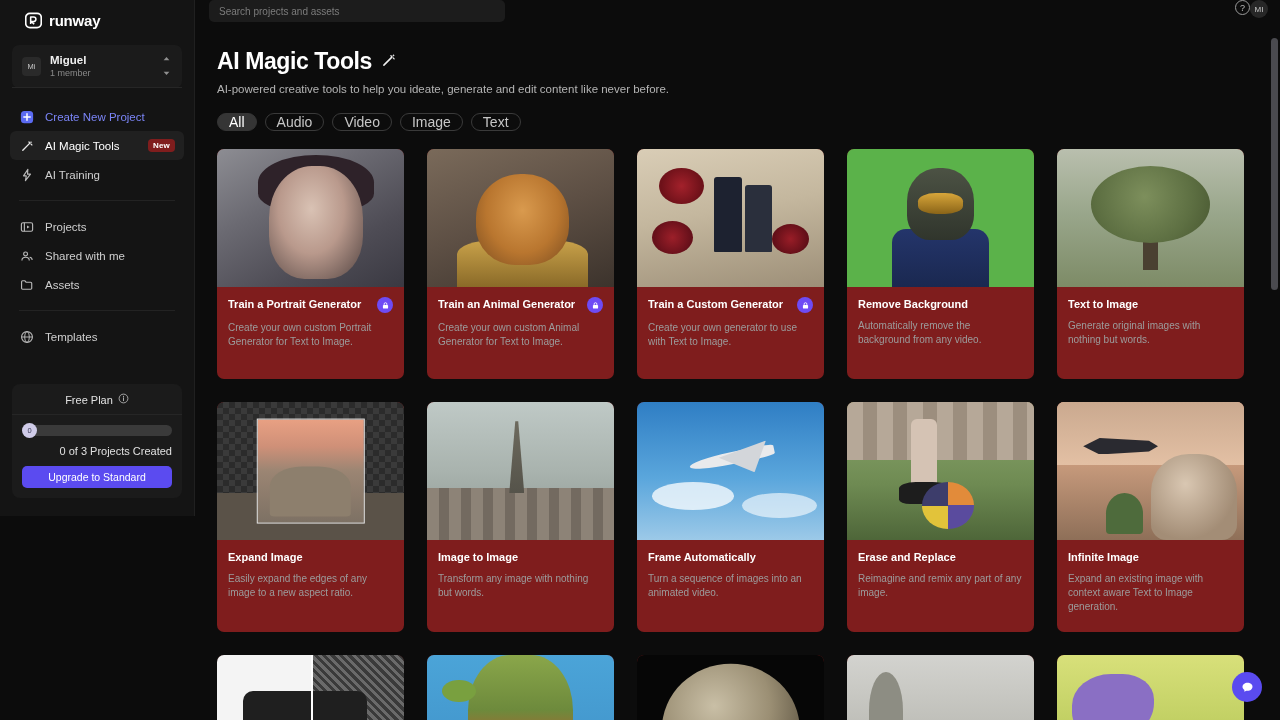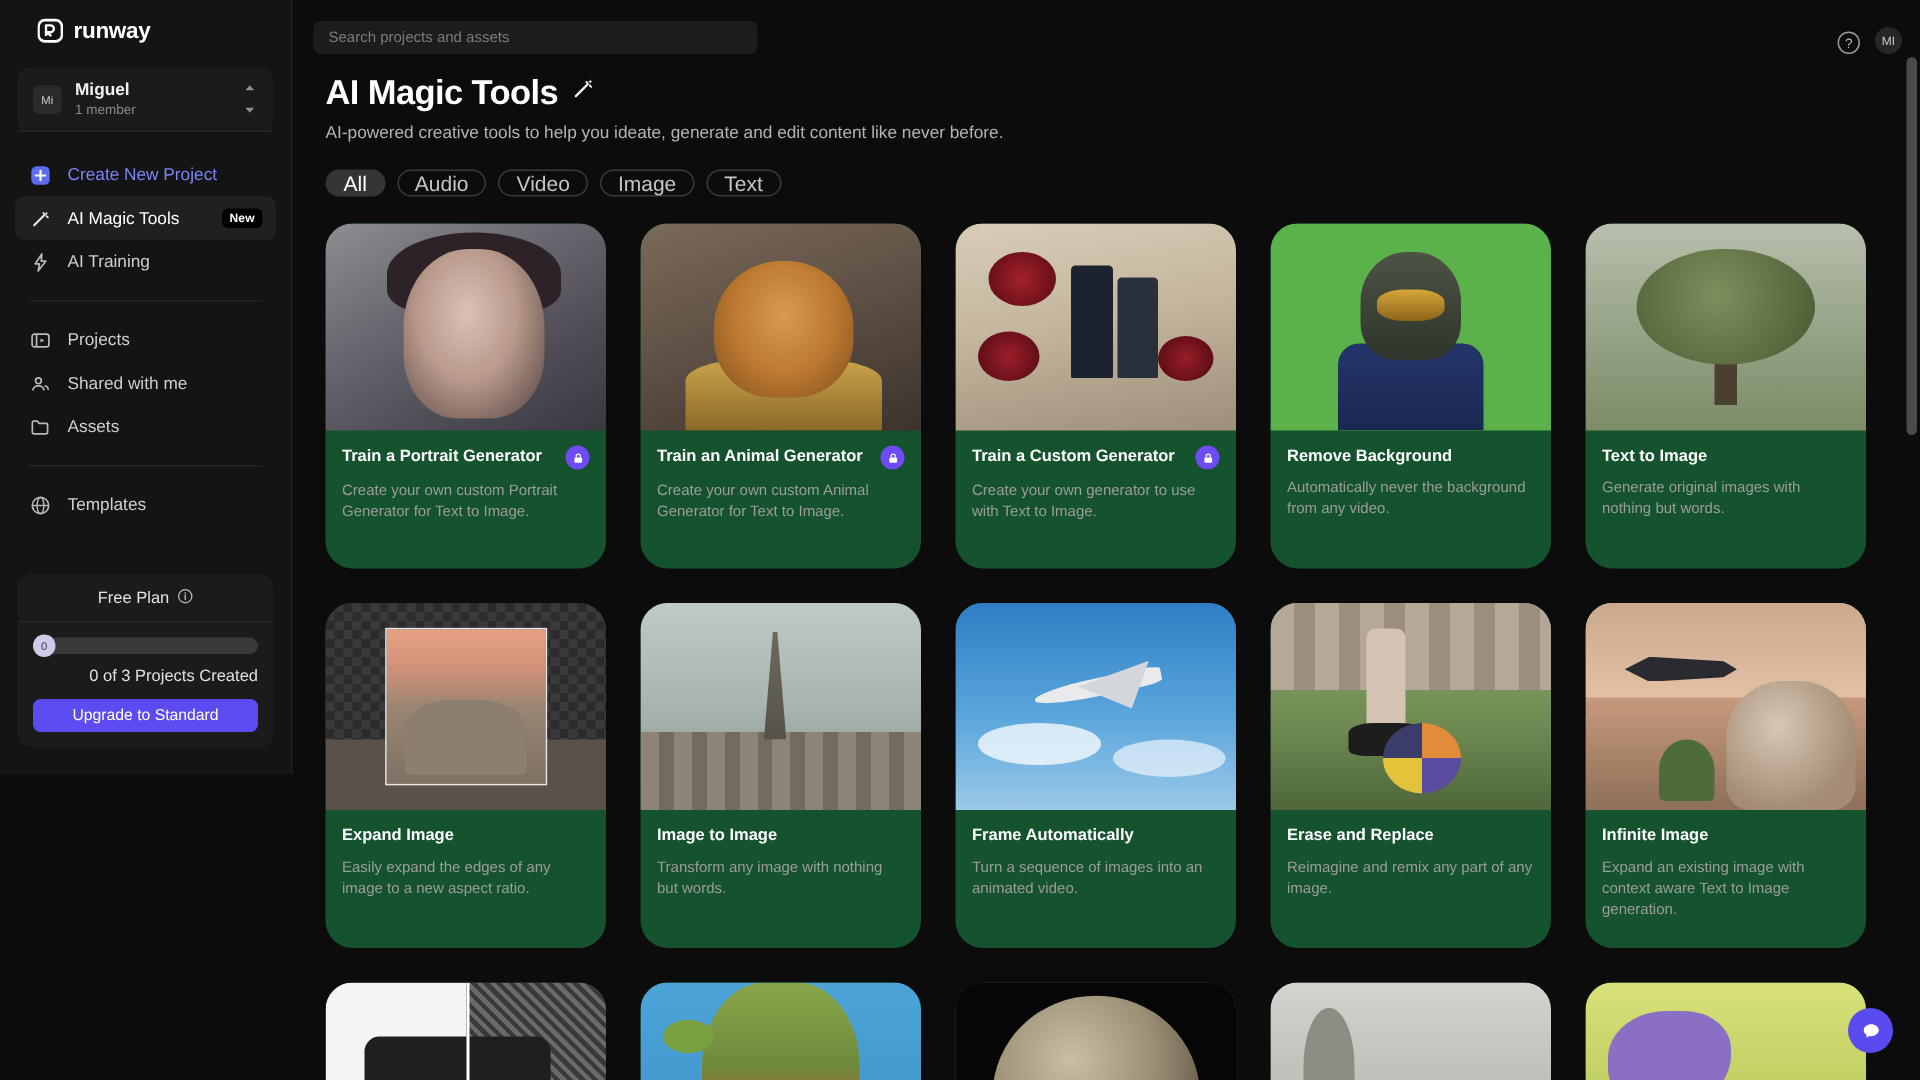--- a/index.html
+++ b/index.html
@@ -49,21 +49,21 @@
     display: flex; align-items: center; gap: 11px;
     height: 29px; padding: 0 9px; border-radius: 6px;
     font-size: 11.5px; color: #cfcfcf; cursor: pointer;
     position: relative;
   }
   .nav-item.active { background: #202020; color: #fff; }
   .nav-item.accent { color: #7b85f7; }
   .nav-ico { width: 15px; height: 15px; flex: 0 0 15px; display: flex; align-items: center; justify-content: center; }
   .nav-label { flex: 1; white-space: nowrap; }
   .badge-new {
-    background: #000000; color: #fff; font-size: 8px; font-weight: bold;
+    background: #7f1d1d; color: #fff; font-size: 8px; font-weight: bold;
     border-radius: 4px; padding: 2px 5px; letter-spacing: .2px;
   }
   .nav-sep { height: 1px; background: #232323; margin: 11px 9px; }
 
   .plan {
     position: absolute; left: 12px; right: 12px; bottom: 18px;
     background: #1b1b1b; border-radius: 8px; padding: 9px 10px 10px 10px;
   }
   .plan-head { display: flex; align-items: center; justify-content: center; gap: 5px; font-size: 11px; color: #e2e2e2; }
   .plan-div { height: 1px; background: #262626; margin: 8px -10px 10px -10px; }
@@ -73,21 +73,21 @@
     background: #cfcbe8; color: #3a3a55; font-size: 7.5px; display: flex; align-items: center; justify-content: center;
   }
   .plan-count { text-align: right; font-size: 11px; color: #e0e0e0; margin-bottom: 9px; }
   .upgrade-btn {
     background: #5b4bf0; color: #fff; border: none; border-radius: 5px;
     width: 100%; height: 22px; font-size: 10.5px; font-family: inherit; cursor: pointer;
   }
 
   
   .main { flex: 1; height: 720px; position: relative; overflow: hidden; background: #0c0c0c; }
-  .topbar { height: 36px; display: flex; align-items: flex-end; padding: 0 12px 0 14px; gap: 10px; }
+  .topbar { height: 36px; display: flex; align-items: flex-start; padding: 0 12px 0 14px; }
   .search {
     width: 296px; height: 22px; background: #1c1c1c; border: none; border-radius: 5px;
     color: #cdcdcd; font-size: 10px; font-family: inherit; padding: 0 10px;
   }
   .search::placeholder { color: #7c7c7c; }
   .topbar-spacer { flex: 1; }
   .help-icon {
     width: 15px; height: 15px; border-radius: 50%; border: 1px solid #9a9a9a;
     color: #bdbdbd; font-size: 9px; display: flex; align-items: center; justify-content: center; cursor: pointer;
   }
@@ -103,21 +103,21 @@
 
   .filters { display: flex; gap: 8px; margin-top: 18px; }
   .pill {
     height: 18px; padding: 0 11px; border-radius: 10px; border: 1px solid #3a3a3a;
     font-size: 14px; color: #c6c6c6; display: flex; align-items: center; cursor: pointer; background: transparent;
     font-family: inherit;
   }
   .pill.active { background: #353535; border-color: #353535; color: #fff; }
 
   .grid { display: grid; grid-template-columns: repeat(5, 187px); gap: 23px 23px; margin-top: 18px; }
-  .card { background: #14532d; border-radius: 18px; overflow: hidden; cursor: pointer; }
+  .card { background: #7f1d1d; border-radius: 7px; overflow: hidden; cursor: pointer; }
   .card-thumb { height: 138px; width: 100%; position: relative; overflow: hidden; }
   .card-body { padding: 10px 11px 14px 11px; height: 92px; }
   .card-head { display: flex; align-items: flex-start; justify-content: space-between; gap: 6px; }
   .card-title { font-size: 11px; font-weight: bold; color: #fff; line-height: 14px; }
   .lock-badge {
     width: 16px; height: 16px; flex: 0 0 16px; border-radius: 50%; background: #6e4bf5;
     display: flex; align-items: center; justify-content: center;
   }
   .card-desc { font-size: 10px; color: #9c9c9c; line-height: 14px; margin-top: 8px; }
 
@@ -437,21 +437,21 @@
         <div class="card">
           <div class="card-thumb th-green">
             <span class="torso"></span>
               <span class="helmet"></span>
               <span class="visor"></span>
           </div>
           <div class="card-body">
             <div class="card-head">
               <span class="card-title">Remove Background</span>
             </div>
-            <div class="card-desc">Automatically never the background from any video.</div>
+            <div class="card-desc">Automatically remove the background from any video.</div>
           </div>
         </div>
 
         <div class="card">
           <div class="card-thumb th-tree">
             <span class="trunk"></span>
               <span class="crown"></span>
           </div>
           <div class="card-body">
             <div class="card-head">

